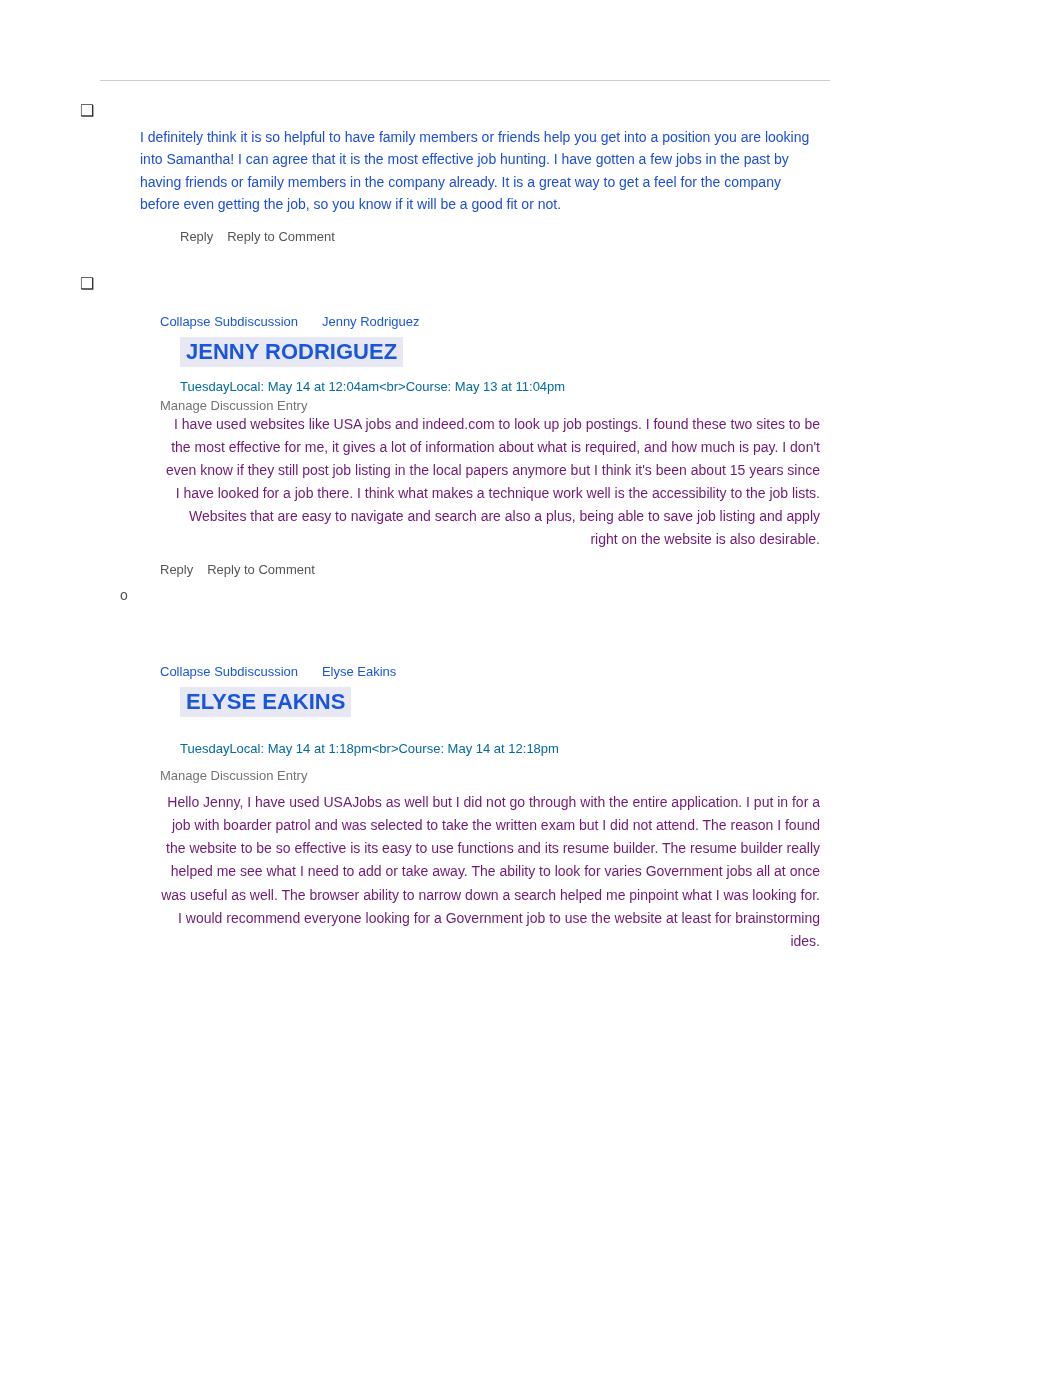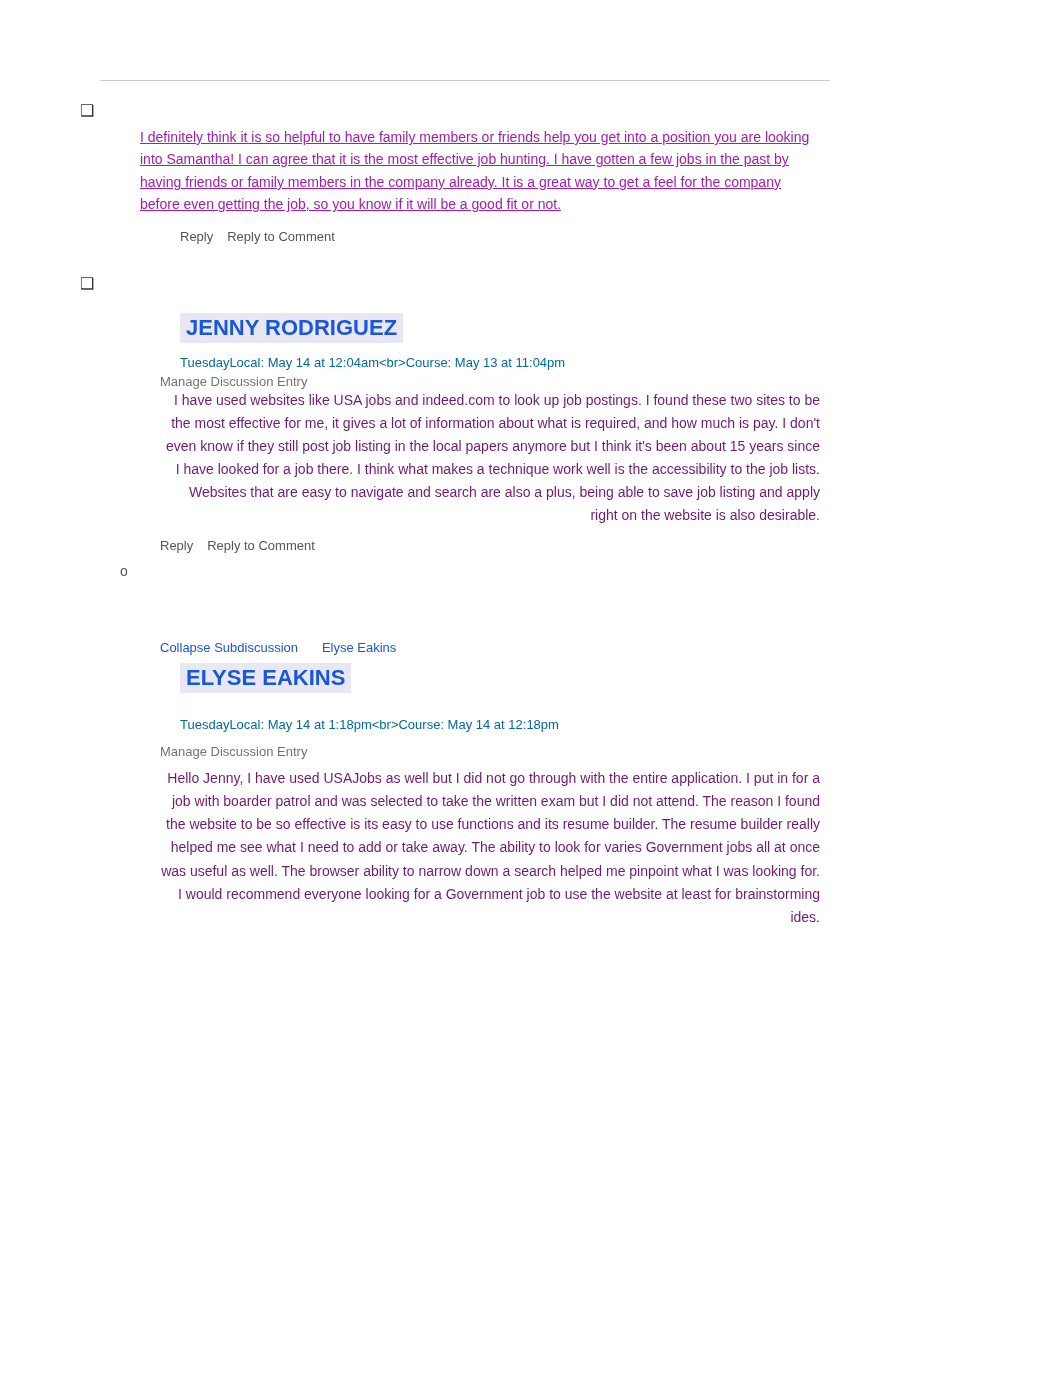--- a/index.html
+++ b/index.html
@@ -31,23 +31,22 @@
     .bullet-marker {
       font-size: 16px;
       color: #333;
       margin-bottom: 6px;
     }
 
     .comment-text {
       margin-left: 60px;
       margin-bottom: 12px;
       line-height: 1.6;
-      color: #a21caf;
+      color: #1d4ed8;
       max-width: 670px;
-      text-decoration: underline;
     }
 
     .comment-actions {
       margin-left: 100px;
       margin-bottom: 20px;
     }
 
     .comment-actions a {
       color: #555;
       text-decoration: none;
@@ -148,20 +147,24 @@
     <div class="comment-text">I definitely think it is so helpful to have family members or friends help you get into a position you are looking into Samantha! I can agree that it is the most effective job hunting. I have gotten a few jobs in the past by having friends or family members in the company already. It is a great way to get a feel for the company before even getting the job, so you know if it will be a good fit or not.</div>
     <div class="comment-actions">
       <a href="#">Reply</a>
       <a href="#">Reply to Comment</a>
     </div>
   </div>
 
   <div class="bullet-marker" style="margin-left:0;">❑</div>
 
   <div class="subdiscussion">
+    <div class="subdiscussion-header">
+      <a href="#">Collapse Subdiscussion</a>
+      <a href="#">Jenny Rodriguez</a>
+    </div>
     <div class="author-name">JENNY RODRIGUEZ</div>
     <div class="post-meta">TuesdayLocal: May 14 at 12:04am&lt;br&gt;Course: May 13 at 11:04pm</div>
     <a href="#" class="manage-link">Manage Discussion Entry</a>
     <div class="subdiscussion-content">I have used websites like USA jobs and indeed.com to look up job postings. I found these two sites to be the most effective for me, it gives a lot of information about what is required, and how much is pay. I don't even know if they still post job listing in the local papers anymore but I think it's been about 15 years since I have looked for a job there. I think what makes a technique work well is the accessibility to the job lists. Websites that are easy to navigate and search are also a plus, being able to save job listing and apply right on the website is also desirable.</div>
     <div class="reply-actions">
       <a href="#">Reply</a>
       <a href="#">Reply to Comment</a>
     </div>
   </div>
 

